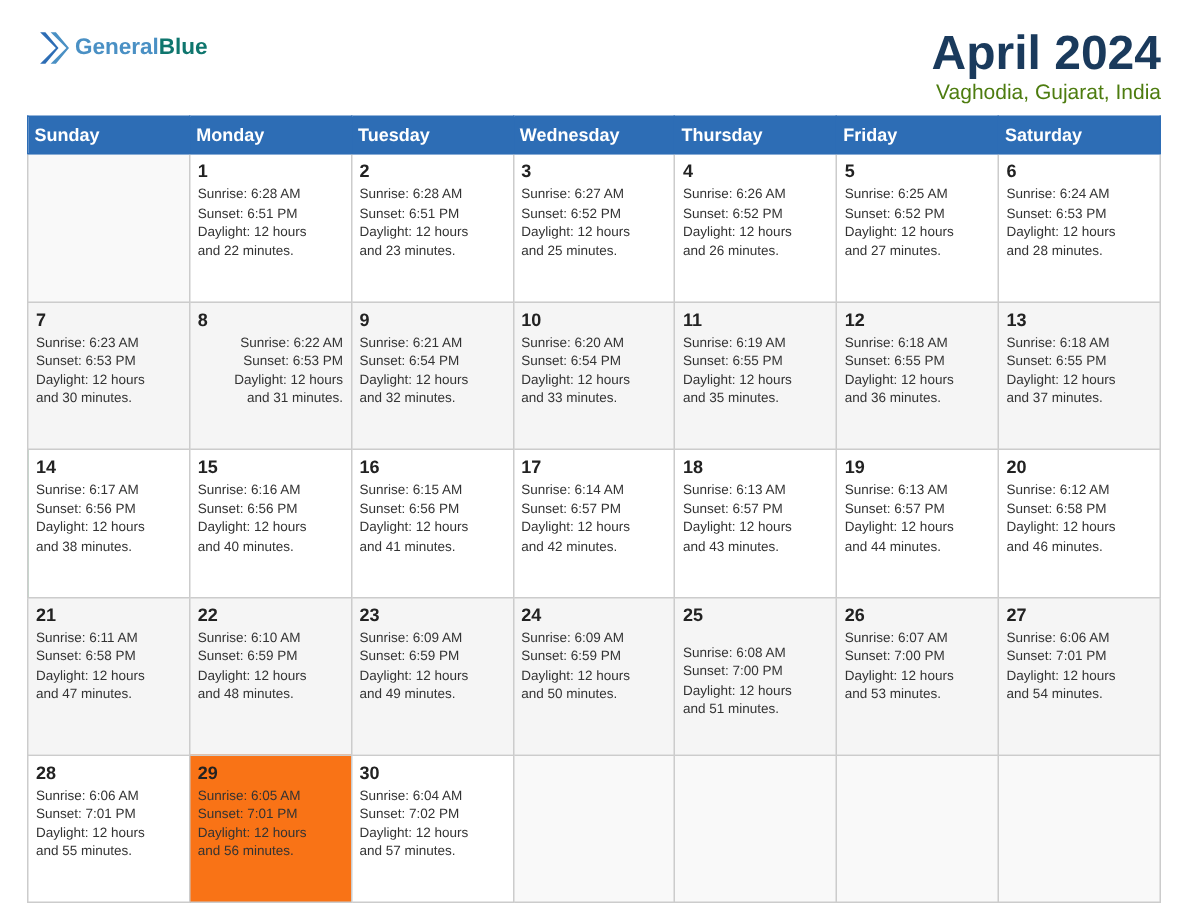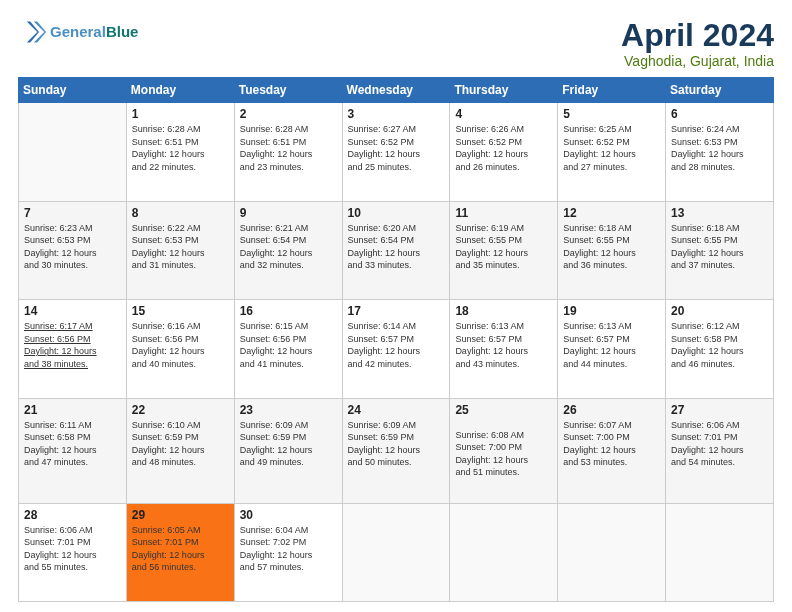--- a/index.html
+++ b/index.html
@@ -175,21 +175,21 @@
         <tr style="background: rgb(245, 245, 245);">
           <td style="background: rgb(245, 245, 245);">
             <span class="day-number">7</span>
             <div class="day-info" style="white-space: pre-line;">Sunrise: 6:23 AM
 Sunset: 6:53 PM
 Daylight: 12 hours
 and 30 minutes.</div>
           </td>
           <td style="background: rgb(245, 245, 245);">
             <span class="day-number">8</span>
-            <div class="day-info" style="white-space: pre-line;">Sunrise: 6:22 AM
+            <div class="day-info" style="white-space: pre-line; text-align: right;">Sunrise: 6:22 AM
 Sunset: 6:53 PM
 Daylight: 12 hours
 and 31 minutes.</div>
           </td>
           <td style="background: rgb(245, 245, 245);">
             <span class="day-number">9</span>
             <div class="day-info" style="white-space: pre-line;">Sunrise: 6:21 AM
 Sunset: 6:54 PM
 Daylight: 12 hours
 and 32 minutes.</div>
@@ -219,21 +219,21 @@
             <span class="day-number">13</span>
             <div class="day-info" style="white-space: pre-line;">Sunrise: 6:18 AM
 Sunset: 6:55 PM
 Daylight: 12 hours
 and 37 minutes.</div>
           </td>
         </tr>
         <tr style="background: #15803d;">
           <td style="background: rgb(255, 255, 255);">
             <span class="day-number">14</span>
-            <div class="day-info" style="white-space: pre-line; text-decoration: underline;">Sunrise: 6:17 AM
+            <div class="day-info" style="white-space: pre-line;">Sunrise: 6:17 AM
 Sunset: 6:56 PM
 Daylight: 12 hours
 and 38 minutes.</div>
           </td>
           <td style="background: rgb(255, 255, 255);">
             <span class="day-number">15</span>
             <div class="day-info" style="white-space: pre-line;">Sunrise: 6:16 AM
 Sunset: 6:56 PM
 Daylight: 12 hours
 and 40 minutes.</div>

